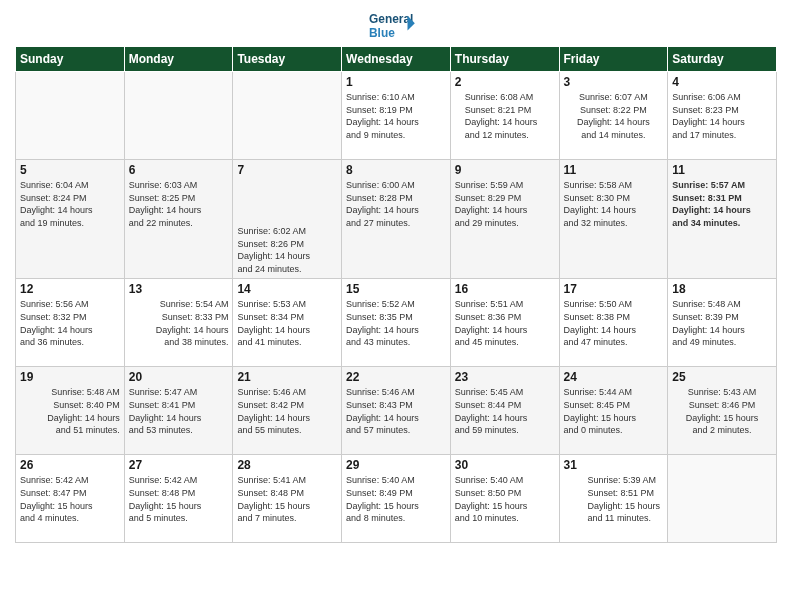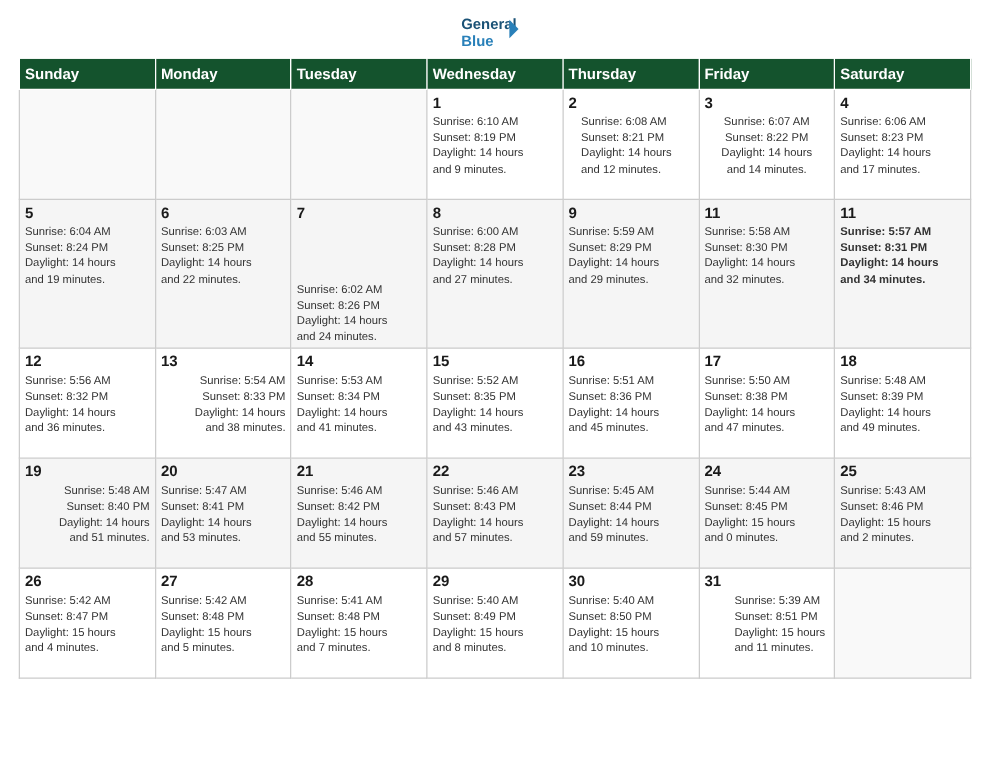--- a/index.html
+++ b/index.html
@@ -282,21 +282,21 @@
         </td>
         <td>
           <span class="day-num">24</span>
           <div class="cell-info" style="white-space: pre-line;">Sunrise: 5:44 AM
 Sunset: 8:45 PM
 Daylight: 15 hours
 and 0 minutes.</div>
         </td>
         <td>
           <span class="day-num">25</span>
-          <div class="cell-info" style="white-space: pre-line;">Sunrise: 5:43 AM
+          <div class="cell-info" style="white-space: pre-line; text-align: center;">Sunrise: 5:43 AM
 Sunset: 8:46 PM
 Daylight: 15 hours
 and 2 minutes.</div>
         </td>
       </tr>
       <tr>
         <td>
           <span class="day-num">26</span>
           <div class="cell-info" style="white-space: pre-line;">Sunrise: 5:42 AM
 Sunset: 8:47 PM

